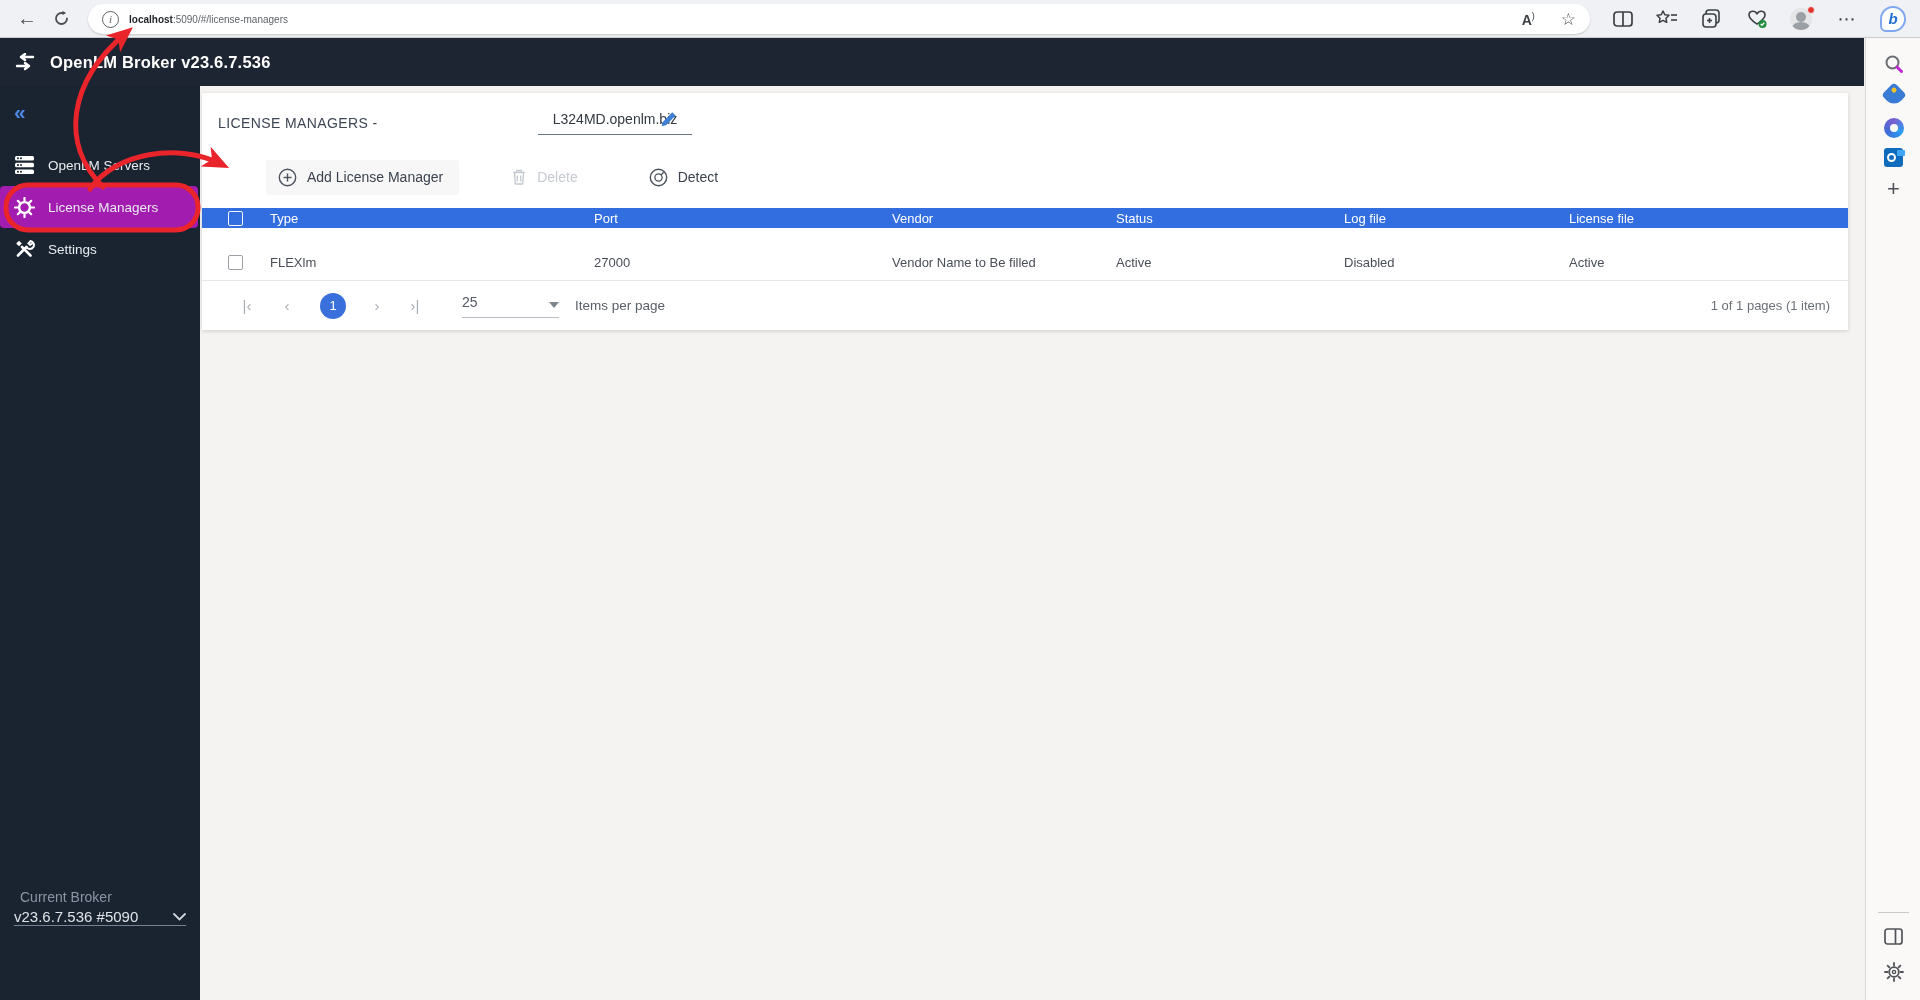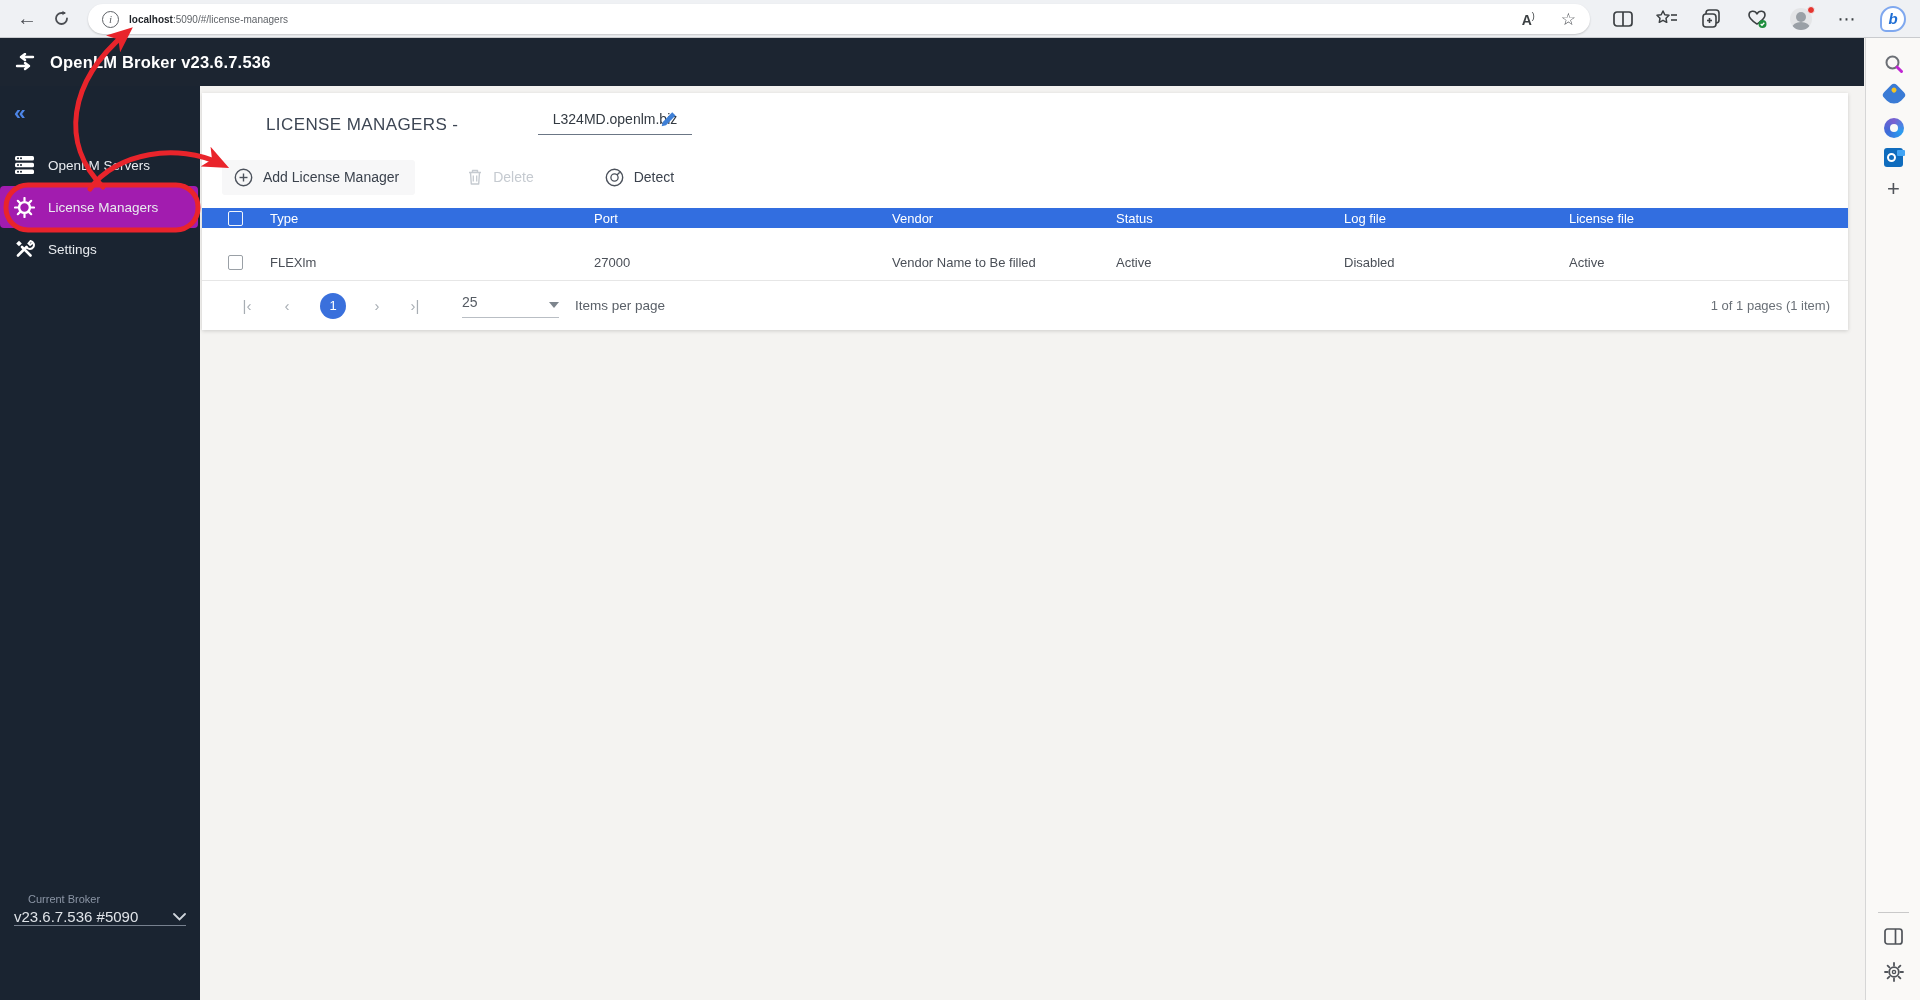--- a/index.html
+++ b/index.html
@@ -33,33 +33,33 @@
   .appbar .title { margin-left:13px; font-size:16.5px; font-weight:700; letter-spacing:.2px; }
 
   
   .sidebar { position:absolute; top:86px; left:0; width:200px; height:914px; background:#1a2431; color:#e8ebef; z-index:2; }
   .collapse { position:absolute; top:14px; left:14px; color:#4e86e8; font-size:21px; font-weight:700; cursor:pointer; }
   .nav { position:absolute; top:58px; left:0; width:200px; }
   .nav-item { height:42px; display:flex; align-items:center; padding-left:14px; gap:13px; font-size:13.5px; cursor:pointer; }
   .nav-item.active { background:#a21caf; width:198px; border-radius:4px; }
   .nav-item svg { flex:0 0 auto; }
   .broker-box { position:absolute; left:0; bottom:74px; width:200px; }
-  .broker-label { margin-left:28px; font-size:11px; color:#8b95a5; }
+  .broker-label { margin-left:20px; font-size:14px; color:#8b95a5; }
   .broker-row { margin:3px 14px 0 14px; display:flex; align-items:center; justify-content:space-between; border-bottom:1px solid #77818f; }
   .broker-value { font-size:15px; color:#dfe3e8; }
 
   
   .content { position:absolute; top:86px; left:200px; width:1664px; height:914px; background:#f4f3f1; z-index:1; }
   .card { position:absolute; top:7px; left:2px; width:1646px; height:237px; background:#fff; box-shadow:0 1px 4px rgba(0,0,0,.16); }
 
-  .page-title { position:absolute; left:16px; top:22px; font-size:17px; color:#3d4654; letter-spacing:.4px;margin-left:48px; }
+  .page-title { position:absolute; left:16px; top:22px; font-size:14px; color:#3d4654; letter-spacing:.4px; }
   .host-field { position:absolute; left:336px; top:18px; width:154px; text-align:center; font-size:14px; color:#333a42; border-bottom:1.6px solid #6b7685; padding-bottom:7px; cursor:text; }
   .pencil-btn { position:absolute; left:458px; top:18px; cursor:pointer; }
 
-  .toolbar-row { position:absolute; top:62px; left:0; right:0; height:44px; display:flex; align-items:center; }
+  .toolbar-row { position:absolute; top:62px; left:0; right:0; height:44px; display:flex; align-items:center;padding-left:44px; }
   .btn { display:flex; align-items:center; gap:10px; font-size:14px; color:#3b424d; cursor:pointer; white-space:nowrap; }
   .btn.add { margin-left:20px; background:#f7f7f8; border-radius:3px; padding:8px 16px 8px 12px; }
   .btn.delete { margin-left:52px; color:#c5cad0; cursor:default; }
   .btn.detect { margin-left:71px; }
 
   .tbl-grid { display:grid; grid-template-columns:68px 324px 298px 224px 228px 225px auto; align-items:center; }
   .table-header { position:absolute; top:115px; left:0; right:0; height:20px; background:#326ee0; color:#fff; font-size:13px; }
   .table-row { position:absolute; top:151px; left:0; right:0; height:37px; background:#fff; color:#4a4f57; font-size:13px; border-bottom:1px solid #e6e6e6; }
   .cb { width:15px; height:15px; border-radius:2px; margin-left:26px; cursor:pointer; }
   .cb.white { border:1.6px solid #f2f5fb; }

